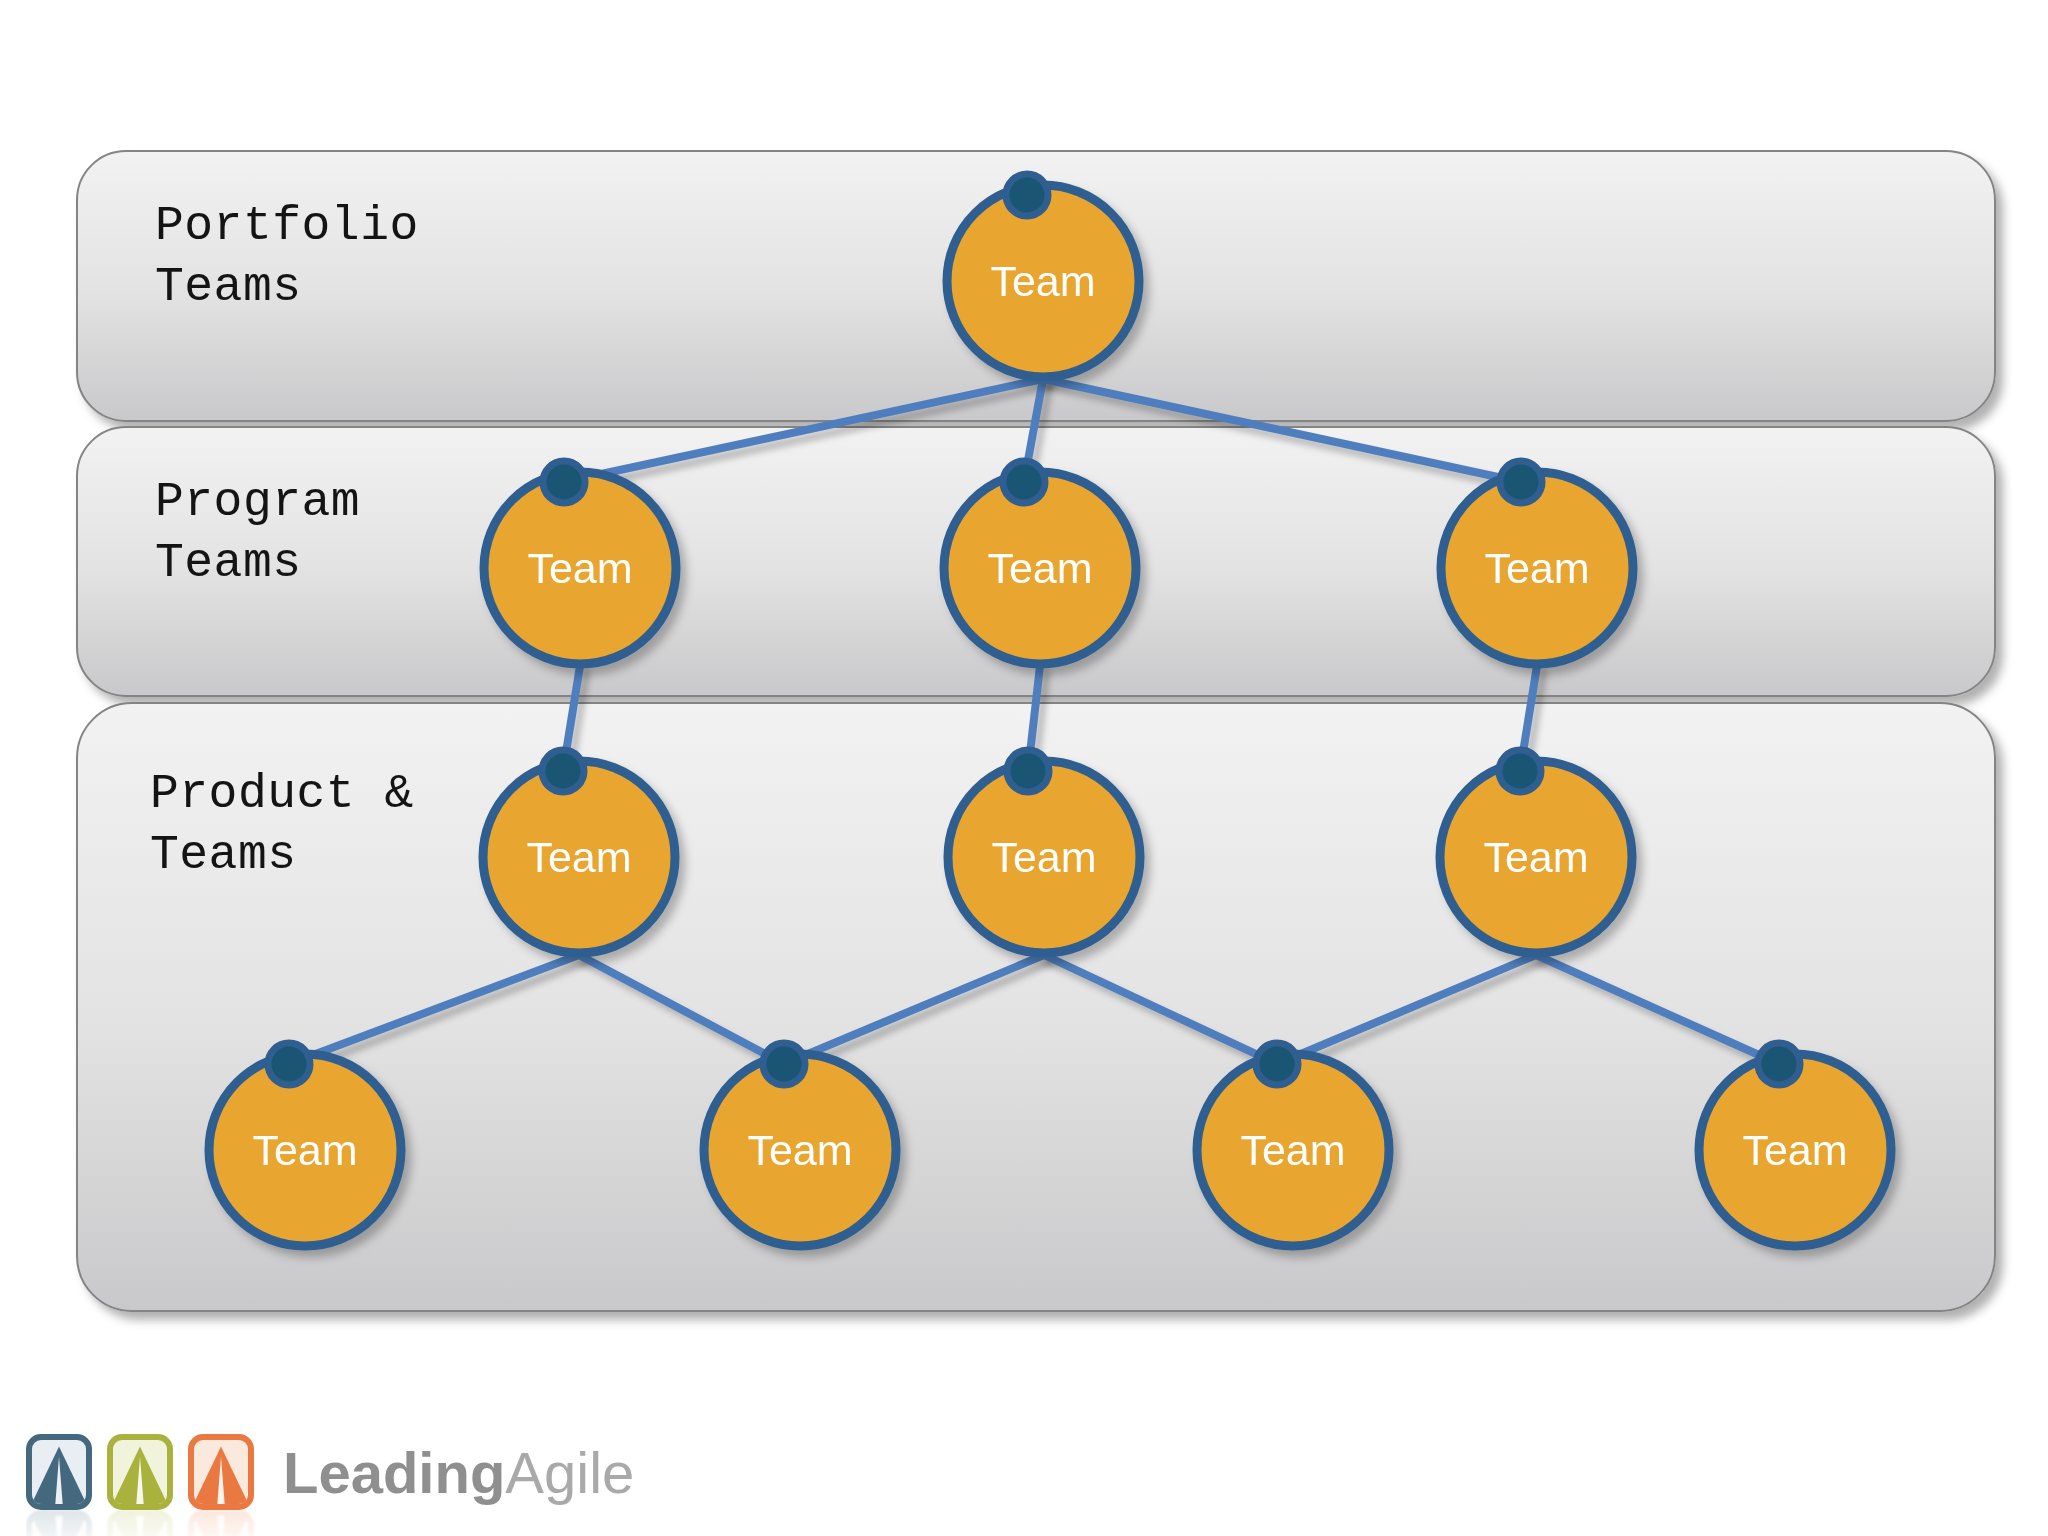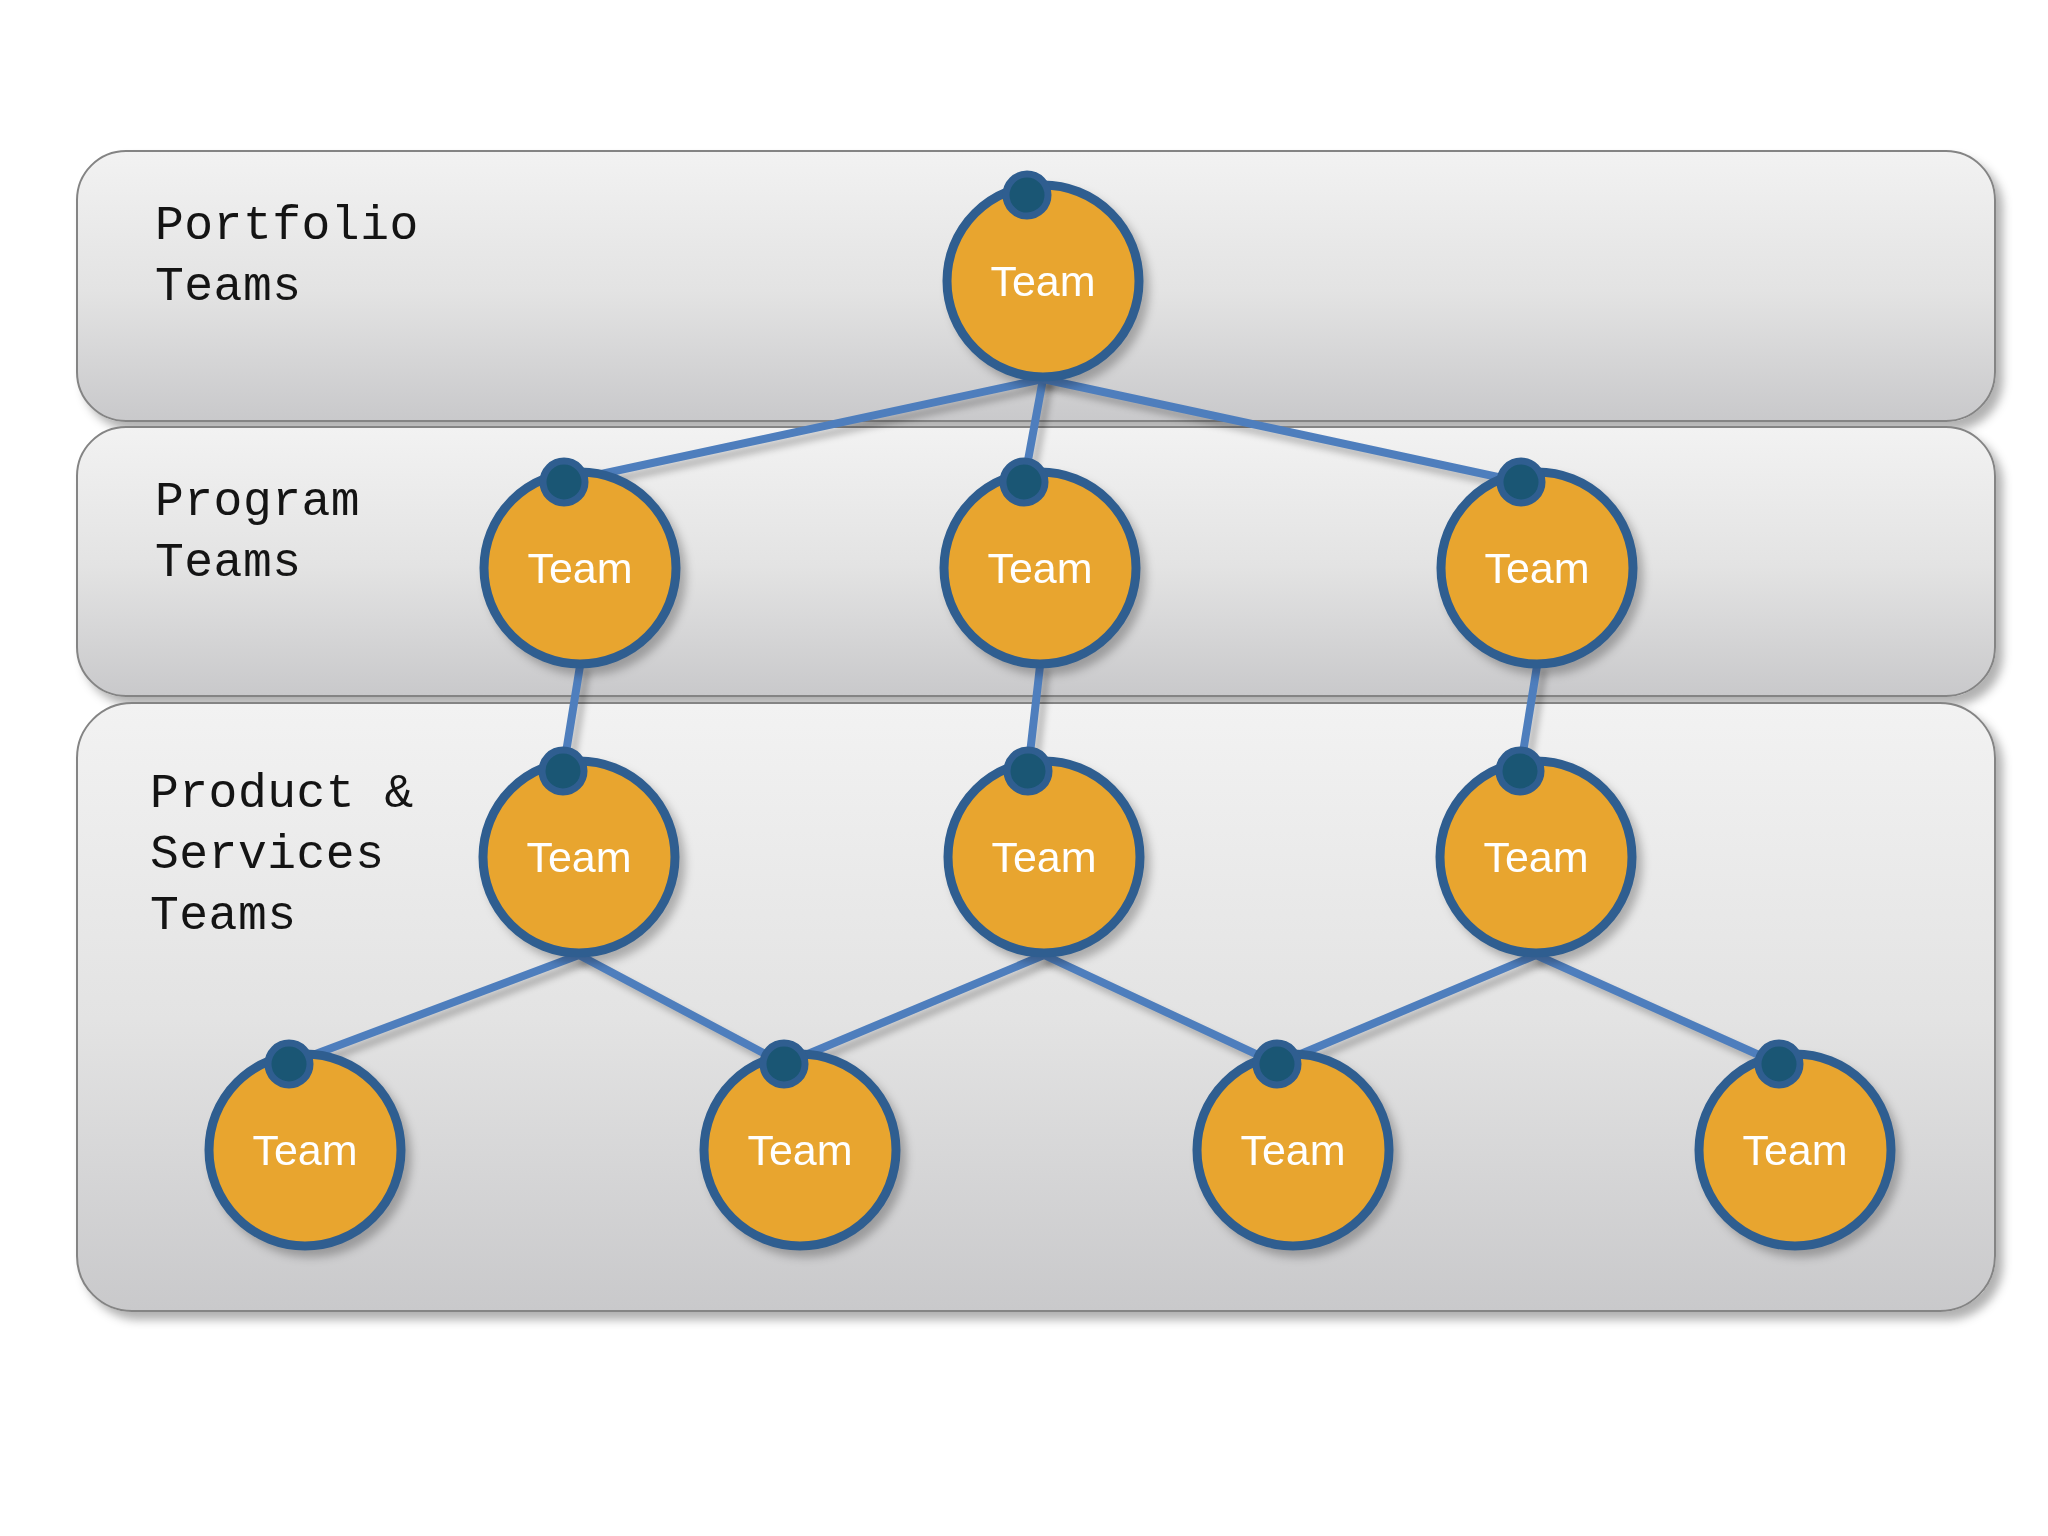--- a/index.html
+++ b/index.html
@@ -61,21 +61,20 @@
   <div class="band-label label-portfolio">
     <div>Portfolio</div>
     <div>Teams</div>
   </div>
   <div class="band-label label-program">
     <div>Program</div>
     <div>Teams</div>
   </div>
   <div class="band-label label-product">
     <div>Product &amp;</div>
-    <div>Services</div>
     <div>Teams</div>
   </div>
 
   <svg class="diagram" viewBox="0 0 2048 1536">
     <g>
       <line class="link" x1="1043" y1="379" x2="564" y2="482"></line>
       <line class="link" x1="1043" y1="379" x2="1024" y2="482"></line>
       <line class="link" x1="1043" y1="379" x2="1521" y2="482"></line>
       <line class="link" x1="580" y1="666" x2="563" y2="771"></line>
       <line class="link" x1="1040" y1="666" x2="1028" y2="771"></line>
@@ -141,14 +140,29 @@
       <circle class="team-dot" cx="1277" cy="1064" r="21"></circle>
       <text class="team-text" x="1293" y="1165">Team</text>
     </g>
     <g>
       <circle class="team-circle" cx="1795" cy="1150" r="96"></circle>
       <circle class="team-dot" cx="1779" cy="1064" r="21"></circle>
       <text class="team-text" x="1795" y="1165">Team</text>
     </g>
   </svg>
 
+  <div class="logo">
+    <div style="position:relative;">
+      <div class="badges">
+        <div class="badge" style="--c:#44697F;--bg:#E8EEF2;"></div>
+        <div class="badge" style="--c:#A9B23D;--bg:#F1F3DC;"></div>
+        <div class="badge" style="--c:#E97940;--bg:#FBE9DD;"></div>
+      </div>
+      <div class="badges badges-reflection">
+        <div class="badge" style="--c:#44697F;--bg:#E8EEF2;"></div>
+        <div class="badge" style="--c:#A9B23D;--bg:#F1F3DC;"></div>
+        <div class="badge" style="--c:#E97940;--bg:#FBE9DD;"></div>
+      </div>
+    </div>
+    <div class="logo-text"><span class="logo-bold">Leading</span><span class="logo-light">Agile</span></div>
+  </div>
 
 </div>
 
 </body></html>

